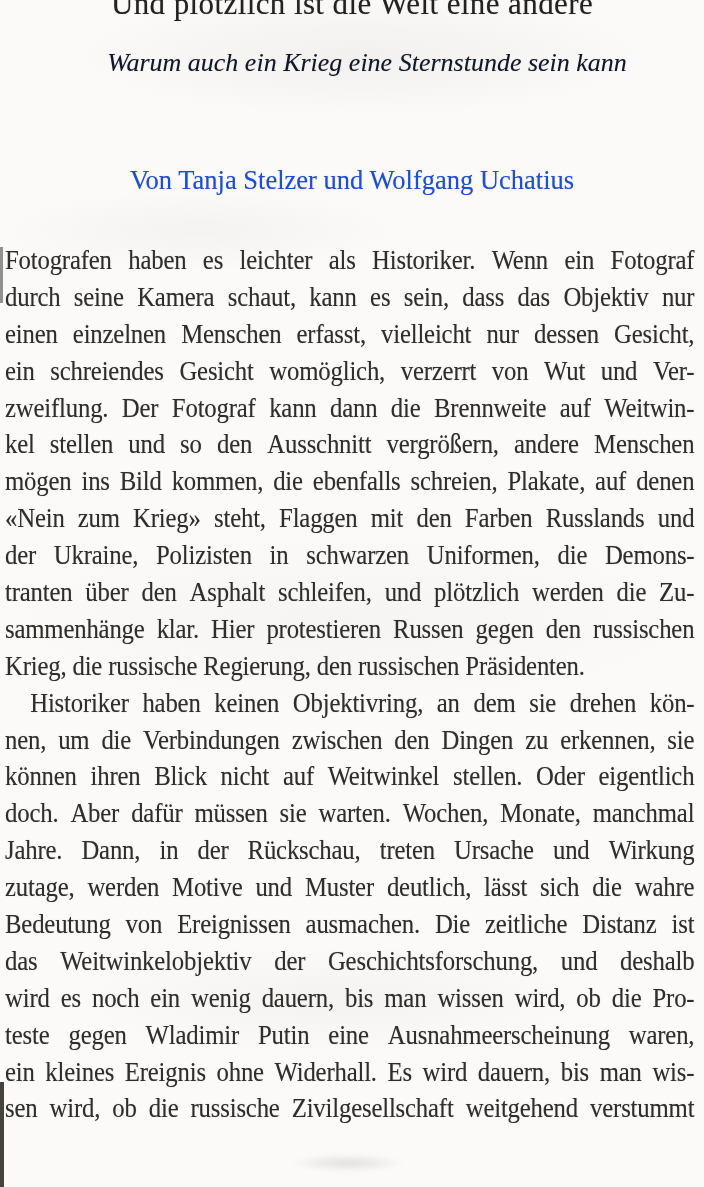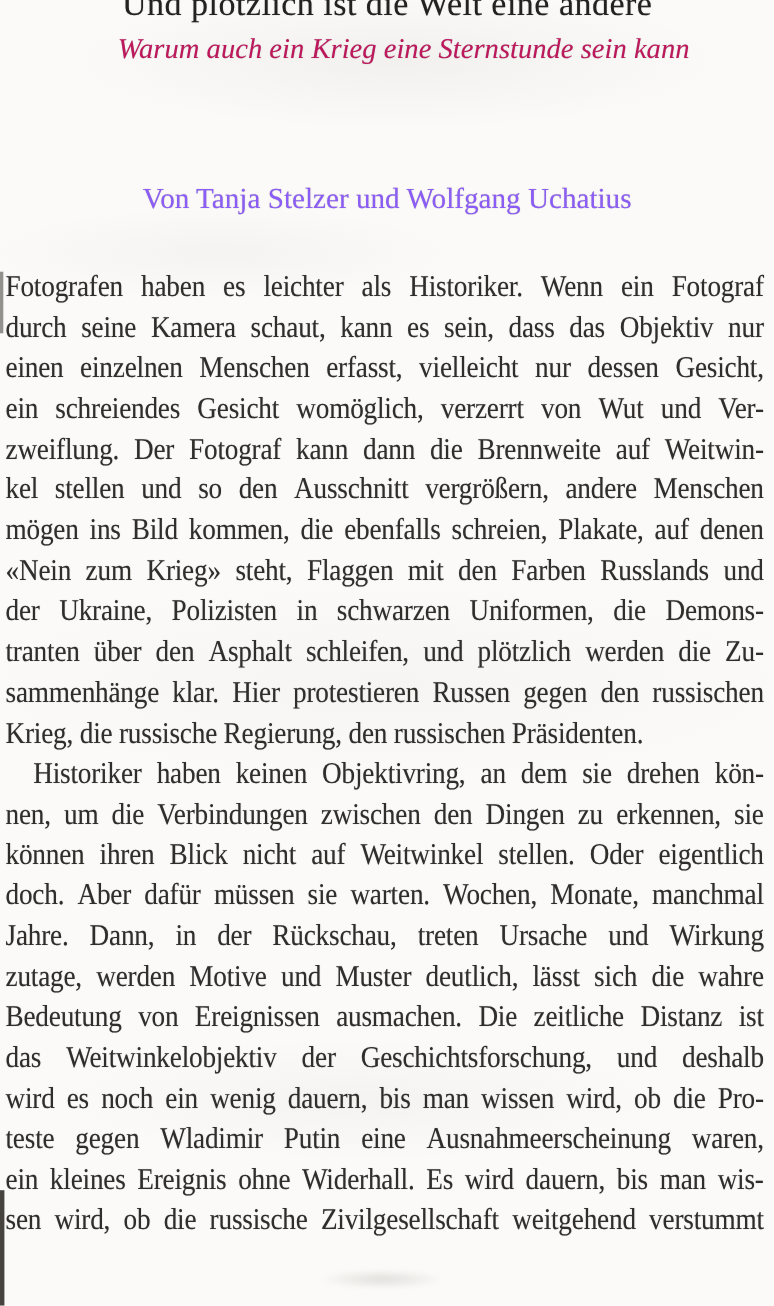--- a/index.html
+++ b/index.html
@@ -27,37 +27,37 @@
     text-align: center;
     font-size: 31px; line-height: 34px;
     font-weight: normal;
     letter-spacing: 0.4px;
     color: #242220;
     text-shadow: 0 0 1px rgba(40,38,36,0.4);
     white-space: nowrap;
   }
   .chapter-subtitle {
     position: absolute;
-    top: 28px; left: 0; right: 0;
+    top: 46px; left: 0; right: 0;
     margin: 0;
     text-align: center;
     font-size: 26px; line-height: 34px;
     font-style: italic;
     font-weight: normal;
-    color: #be185d;
+    color: #0f172a;
     text-shadow: 0 0 1px rgba(58,55,52,0.35);
     white-space: nowrap;
     padding-left: 30px;
   }
   .byline {
     position: absolute;
     top: 162px; left: 0; right: 0;
     text-align: center;
     font-size: 26.5px; line-height: 36px;
-    color: #8b5cf6;
+    color: #1d4ed8;
     text-shadow: 0 0 1px rgba(46,44,42,0.35);
     white-space: nowrap;
   }
   .body-text {
     position: absolute;
     top: 242px; left: 5px;
     width: 766px;
     transform: scaleX(0.9);
     transform-origin: 0 0;
     color: #302d2b;

